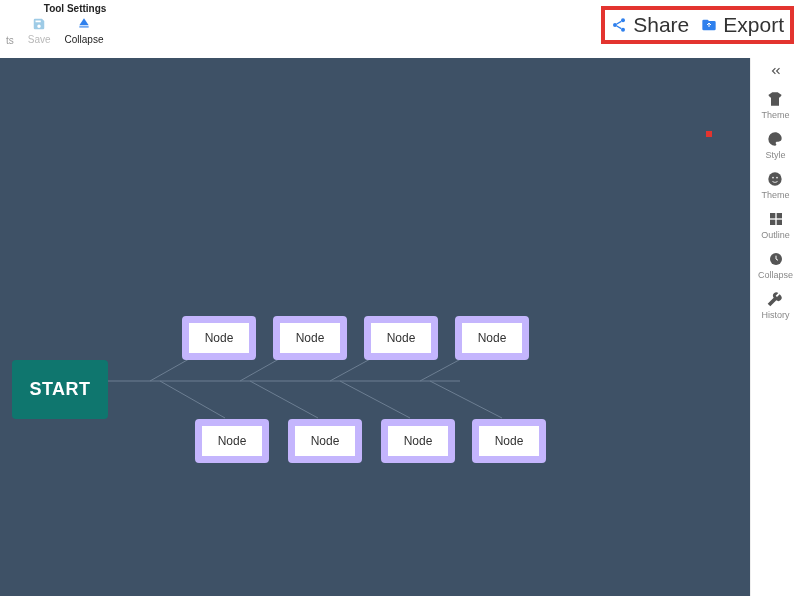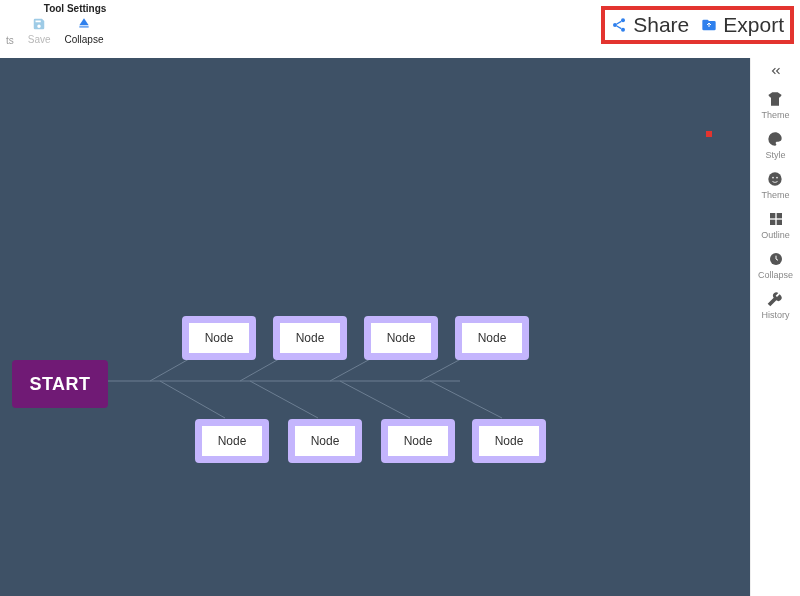--- a/index.html
+++ b/index.html
@@ -10,21 +10,21 @@
   .tool-items{display:flex;gap:14px}
   .tool-item{display:flex;flex-direction:column;align-items:center;font-size:10px;color:#222;cursor:pointer}
   .tool-item .i{width:16px;height:16px;display:flex;align-items:center;justify-content:center;margin-bottom:2px}
   .save .i{color:#9ecbe6}
   .save{color:#b9b9b9}
   .right-actions{position:absolute;right:6px;top:6px;border:4px solid #e3342f;padding:3px 6px;display:flex;gap:12px;align-items:center}
   .ract{display:flex;align-items:center;gap:6px;font-size:21px;color:#333;cursor:pointer}
   .ract .ri{color:#2f80ed;display:flex}
   .stage{position:absolute;left:0;top:58px;width:751px;height:538px;background:#3e5166}
   .red-dot{position:absolute;width:6px;height:6px;background:#e3342f;left:706px;top:73px}
-  .start{position:absolute;left:12px;top:302px;width:96px;height:48px;background:#701a75;color:#fff;font-weight:700;font-size:18px;display:flex;align-items:center;justify-content:center;border-radius:4px;letter-spacing:.5px}
+  .start{position:absolute;left:12px;top:302px;width:96px;height:59px;background:#0f766e;color:#fff;font-weight:700;font-size:18px;display:flex;align-items:center;justify-content:center;border-radius:4px;letter-spacing:.5px}
   .node{position:absolute;width:60px;height:30px;background:#fff;border:7px solid #c4b5fd;border-radius:4px;color:#333;font-size:12px;display:flex;align-items:center;justify-content:center}
   svg.lines{position:absolute;left:0;top:0;width:751px;height:538px}
   svg.lines path{stroke:#6c7e92;stroke-width:1;fill:none}
   .side{position:absolute;right:0;top:58px;width:49px;height:538px;background:#fff;border-left:1px solid #eee;display:flex;flex-direction:column;align-items:center;padding-top:6px}
   .collapse-side{width:100%;text-align:center;color:#555;cursor:pointer;margin-bottom:8px}
   .sitem{display:flex;flex-direction:column;align-items:center;font-size:9px;color:#888;margin-bottom:10px;cursor:pointer}
   .sitem .si{width:18px;height:18px;color:#555;display:flex;align-items:center;justify-content:center;margin-bottom:2px}
 </style>
 </head>
 <body>

